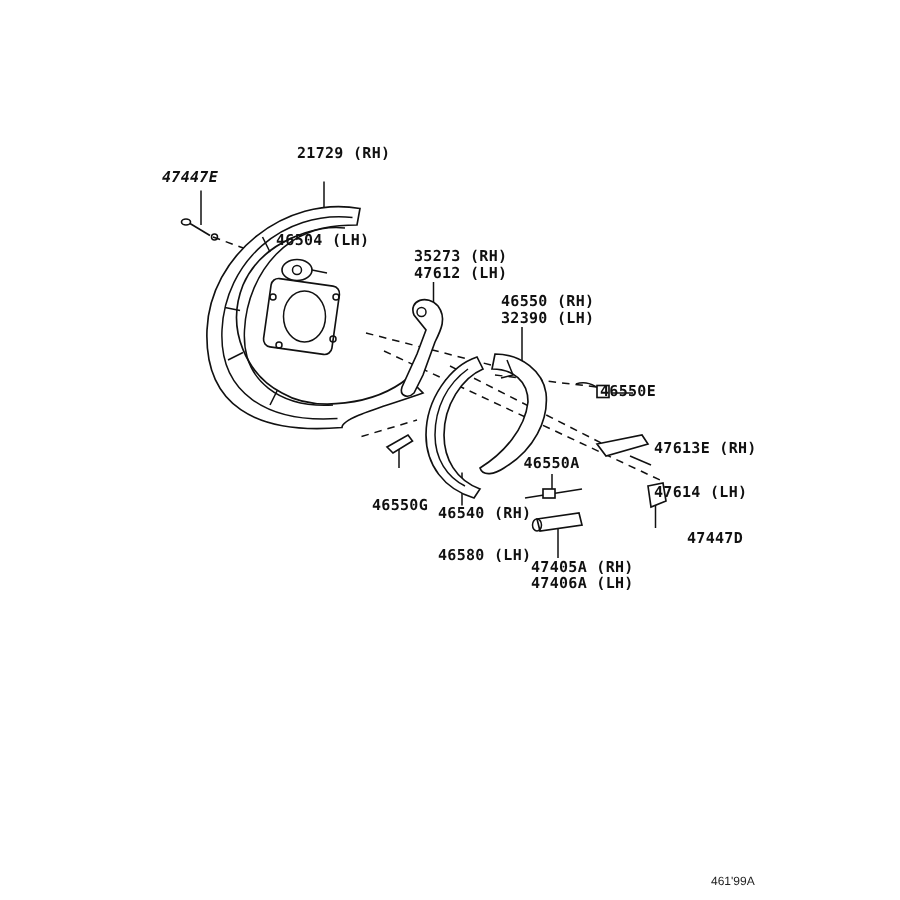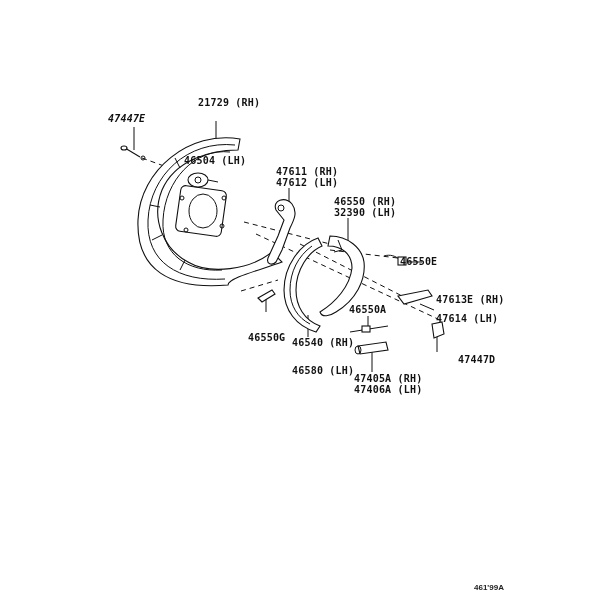--- a/index.html
+++ b/index.html
@@ -120,37 +120,37 @@
   <g>
     <path class="part" d="M358 346 L386 342 L388 350 L360 354 Z"></path>
     <ellipse class="ln" cx="358" cy="350" rx="3" ry="4"></ellipse>
   </g>
 </svg>
 
 <div class="lbl" style="left:108px;top:113px;font-style:italic;">47447E</div>
 <div class="lbl" style="left:198px;top:97px;">21729 (RH)</div>
 <div class="lbl" style="left:184px;top:108px;margin-top:47px;">46504 (LH)</div>
 
-<div class="lbl" style="left:276px;top:166px;">47611 (RH)</div>
+<div class="lbl" style="left:276px;top:166px;">35273 (RH)</div>
 <div class="lbl" style="left:276px;top:177px;">47612 (LH)</div>
 
 <div class="lbl" style="left:334px;top:196px;">46550 (RH)</div>
 <div class="lbl" style="left:334px;top:207px;">32390 (LH)</div>
 
 <div class="lbl" style="left:400px;top:256px;">46550E</div>
 
 <div class="lbl" style="left:436px;top:294px;">47613E (RH)</div>
-<div class="lbl" style="left:436px;top:313px;text-align:center;">47614 (LH)</div>
+<div class="lbl" style="left:436px;top:323px;text-align:center;">47614 (LH)</div>
 
 <div class="lbl" style="left:248px;top:312px;margin-top:20px;">46550G</div>
 
 <div class="lbl" style="left:349px;top:304px;">46550A</div>
 
 <div class="lbl" style="left:292px;top:337px;">46540 (RH)</div>
 <div class="lbl" style="left:292px;top:365px;">46580 (LH)</div>
 
 <div class="lbl" style="left:418px;top:354px;margin-left:40px;">47447D</div>
 
 <div class="lbl" style="left:354px;top:373px;">47405A (RH)</div>
 <div class="lbl" style="left:354px;top:384px;text-align:right;">47406A (LH)</div>
 
-<div class="foot" style="left:474px;top:583px;font-weight:bold;">461'99A</div>
+<div class="foot" style="left:474px;top:583px;">461'99A</div>
 </div>
 
 </body></html>

